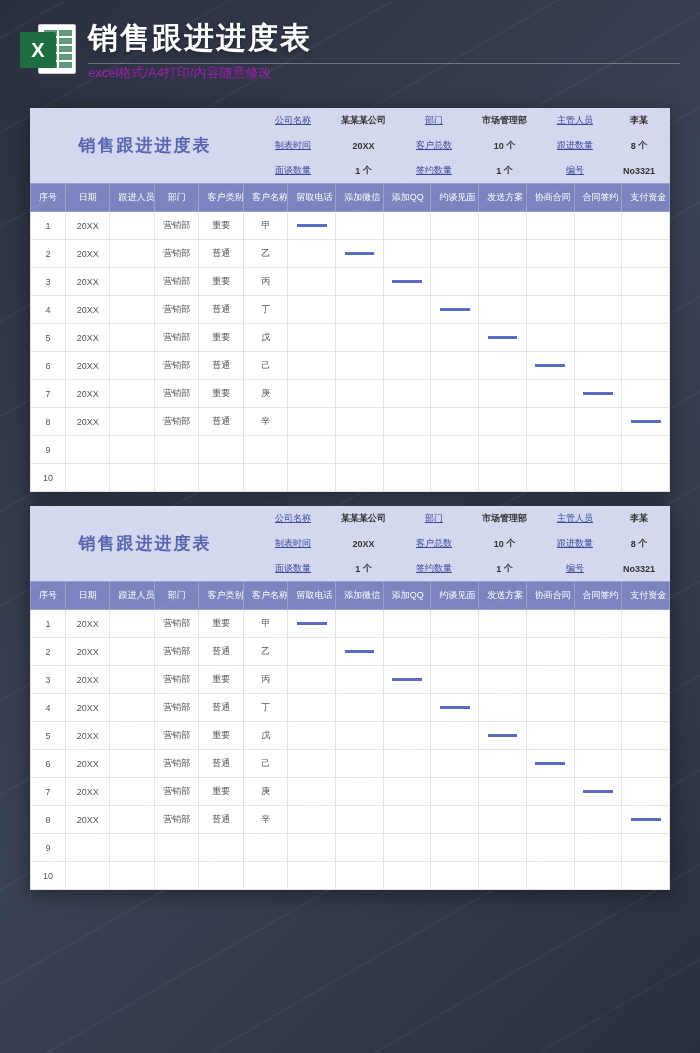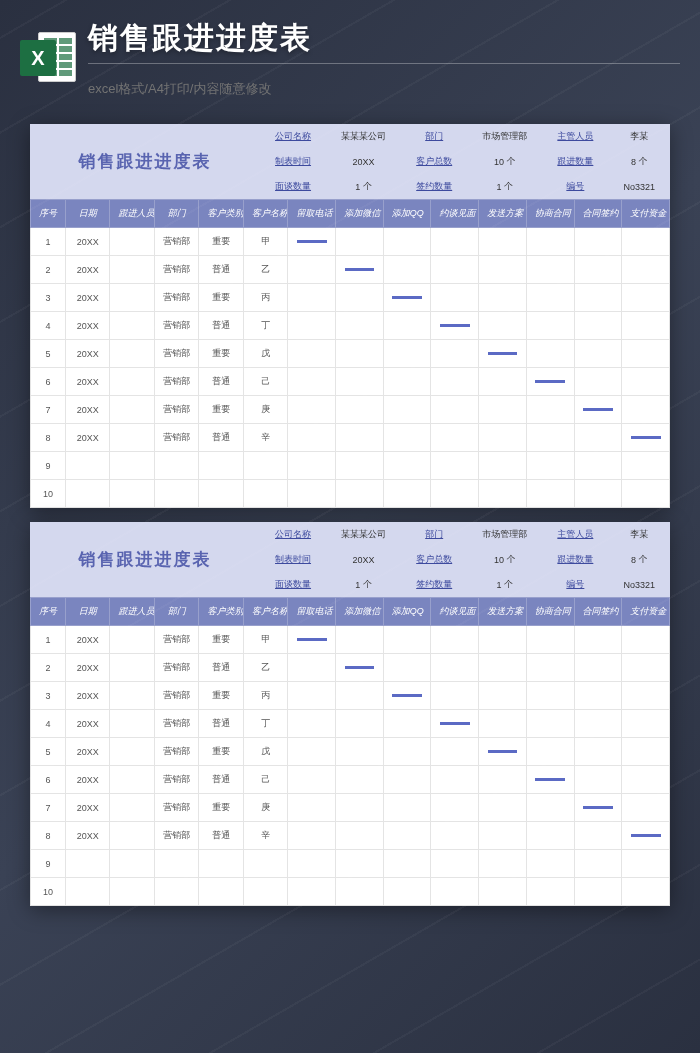--- a/index.html
+++ b/index.html
@@ -59,23 +59,23 @@
     border-radius: 2px;
     display: flex; align-items: center; justify-content: center;
     color: #fff; font-weight: bold; font-size: 20px;
   }
   .top-banner .titles { flex: 1; color: #fff; }
   .top-banner .main-title {
     font-size: 30px; font-weight: bold; letter-spacing: 2px;
     text-shadow: 0 2px 4px rgba(0,0,0,0.3);
   }
   .top-banner .sub-title {
-    font-size: 13px; color: #737373; margin-top: 4px;
+    font-size: 13px; color: #a21caf; margin-top: 4px;
     border-top: 1px solid rgba(255,255,255,0.3);
-    padding-top: 16px;
+    padding-top: 0;
   }
   .sheet {
     background: #fff;
     margin: 14px 30px;
     box-shadow: 0 4px 20px rgba(0,0,0,0.4);
     font-size: 9px;
   }
   .sheet-head {
     background: #d4d8ee;
     display: flex;
@@ -93,36 +93,35 @@
     grid-template-columns: auto auto auto auto auto auto;
     font-size: 9px;
     color: #4a5490;
   }
   .meta .lbl, .meta .val {
     padding: 6px 4px;
     white-space: nowrap;
     display: flex; align-items: center; justify-content: center;
   }
   .meta .lbl { color: #3d4a9e; font-weight: 500; text-decoration: underline; }
-  .meta .val { color: #333; }
+  .meta .val { color: #333; font-weight: bold; }
   table {
     width: 100%;
     border-collapse: collapse;
     table-layout: fixed;
   }
   th {
     background: #7a85bf;
     color: #fff;
     font-weight: normal;
     font-size: 9px;
     padding: 7px 8px;
     border: 1px solid #98a0cc;
     white-space: nowrap;
     overflow: hidden;
-    font-style: italic;
   }
   td {
     border: 1px solid #e4e4e4;
     padding: 7px 2px;
     text-align: center;
     color: #555;
     height: 28px;
     font-size: 9px;
     position: relative;
   }

